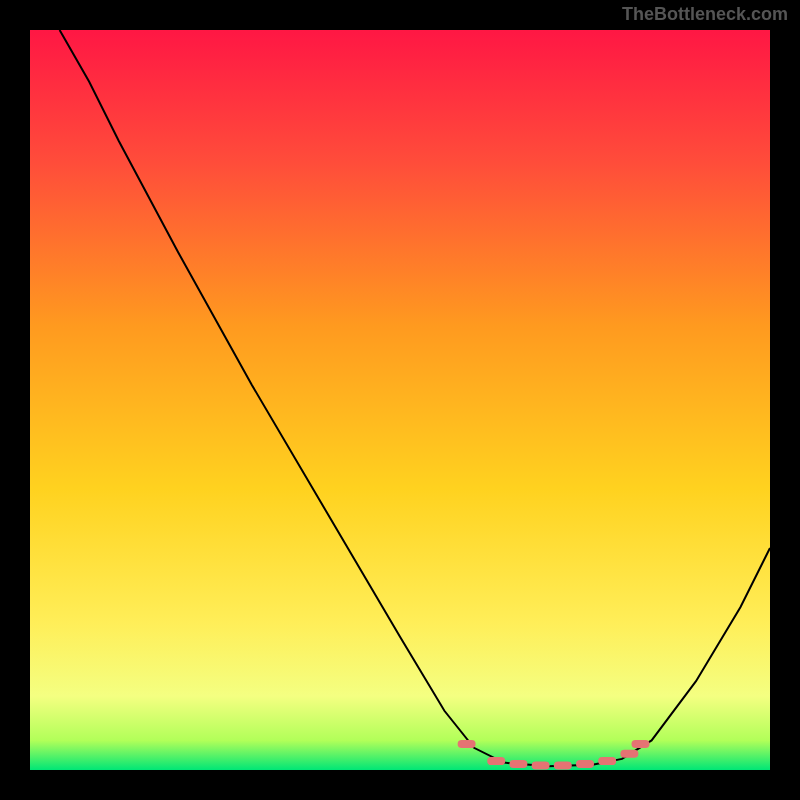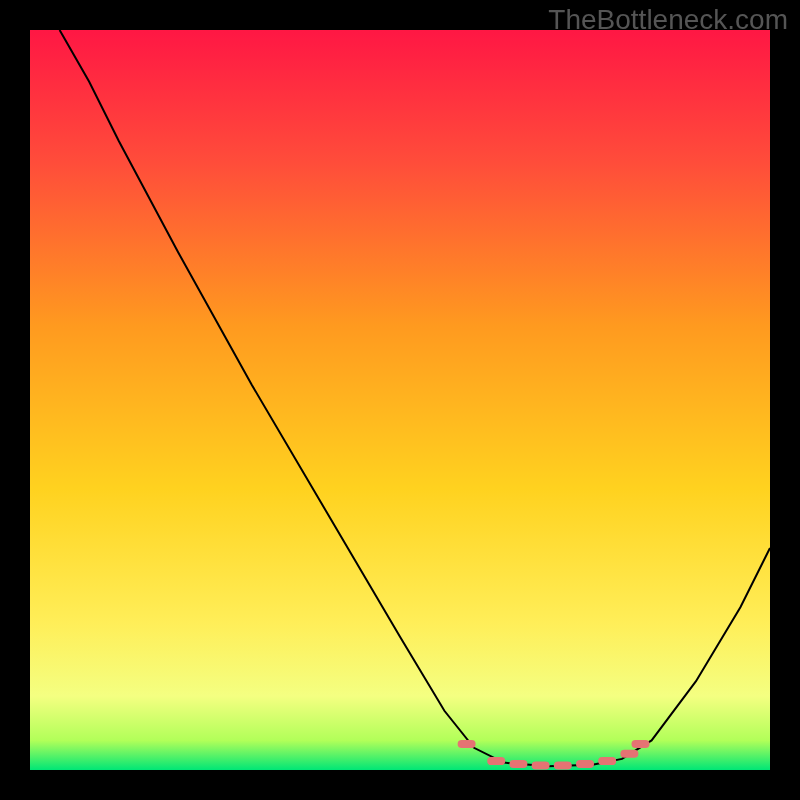--- a/index.html
+++ b/index.html
@@ -8,22 +8,22 @@
     height: 800px;
     background: #000;
     position: relative;
     font-family: Arial, sans-serif;
   }
   .watermark {
     position: absolute;
     top: 4px;
     right: 12px;
     color: #555;
-    font-size: 28px;
-    font-weight: normal;
+    font-size: 18px;
+    font-weight: bold;
     z-index: 10;
   }
   .plot-area {
     position: absolute;
     left: 30px;
     top: 30px;
     width: 740px;
     height: 740px;
     overflow: hidden;
   }

